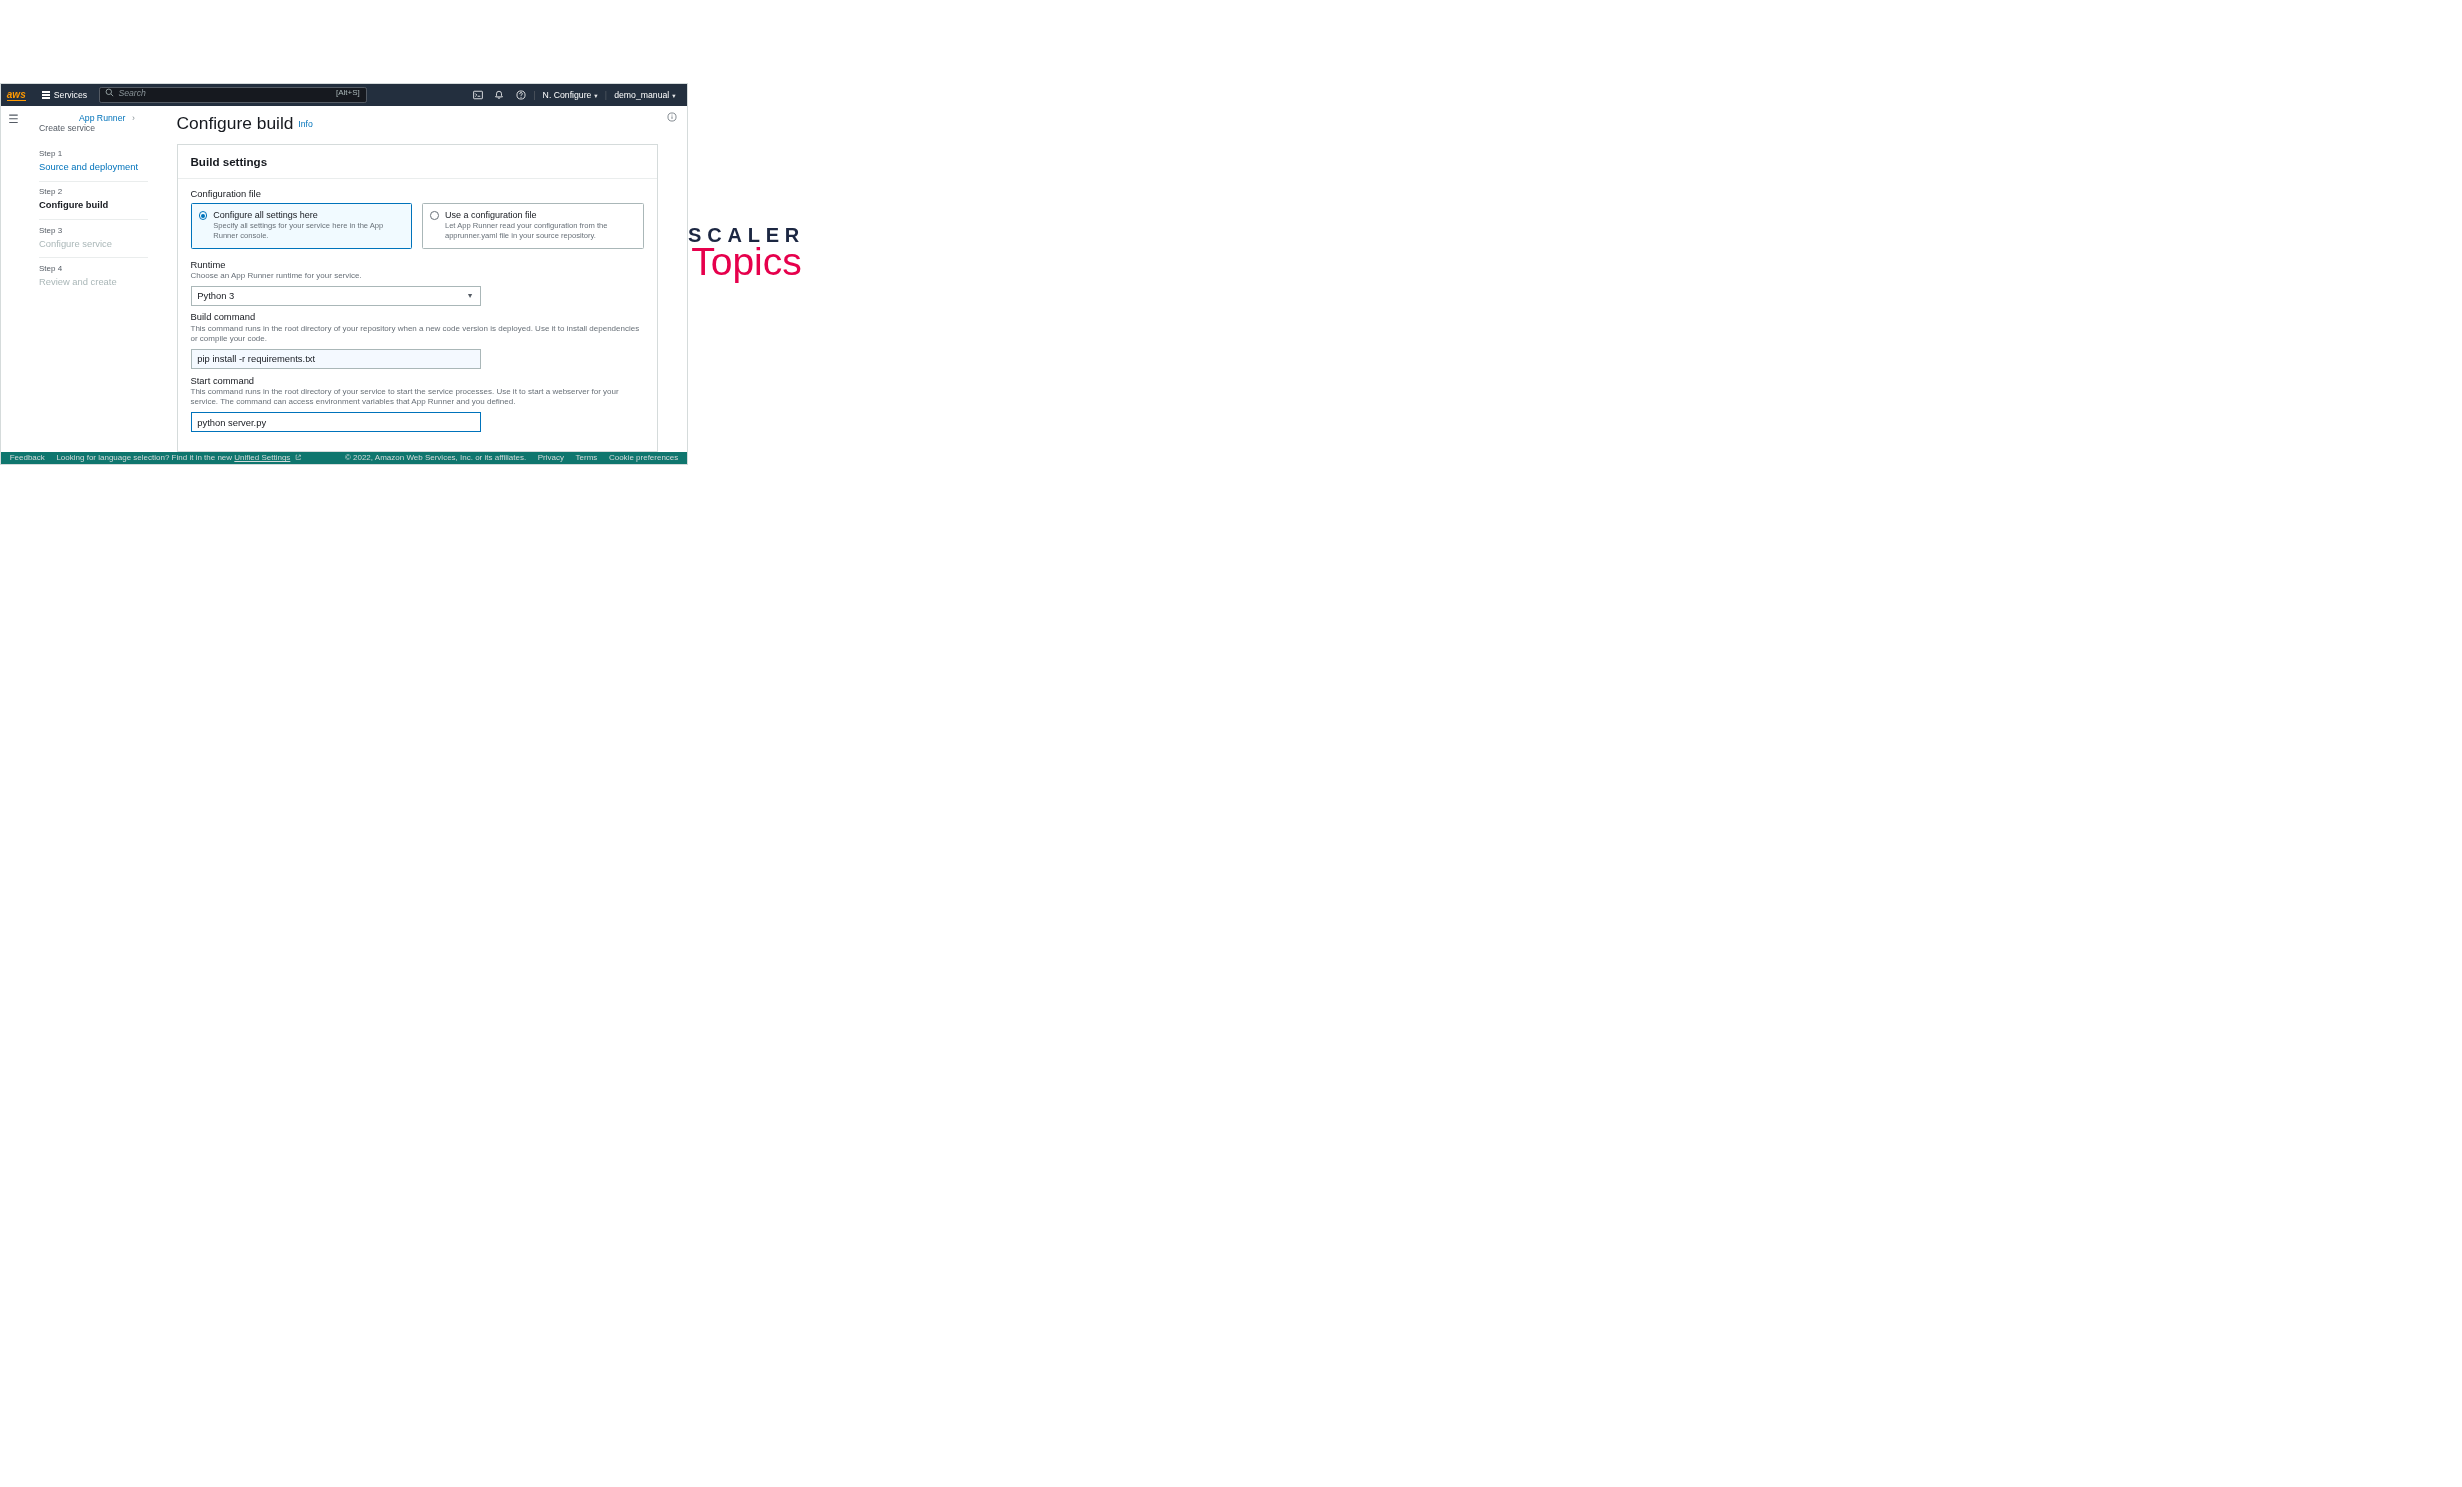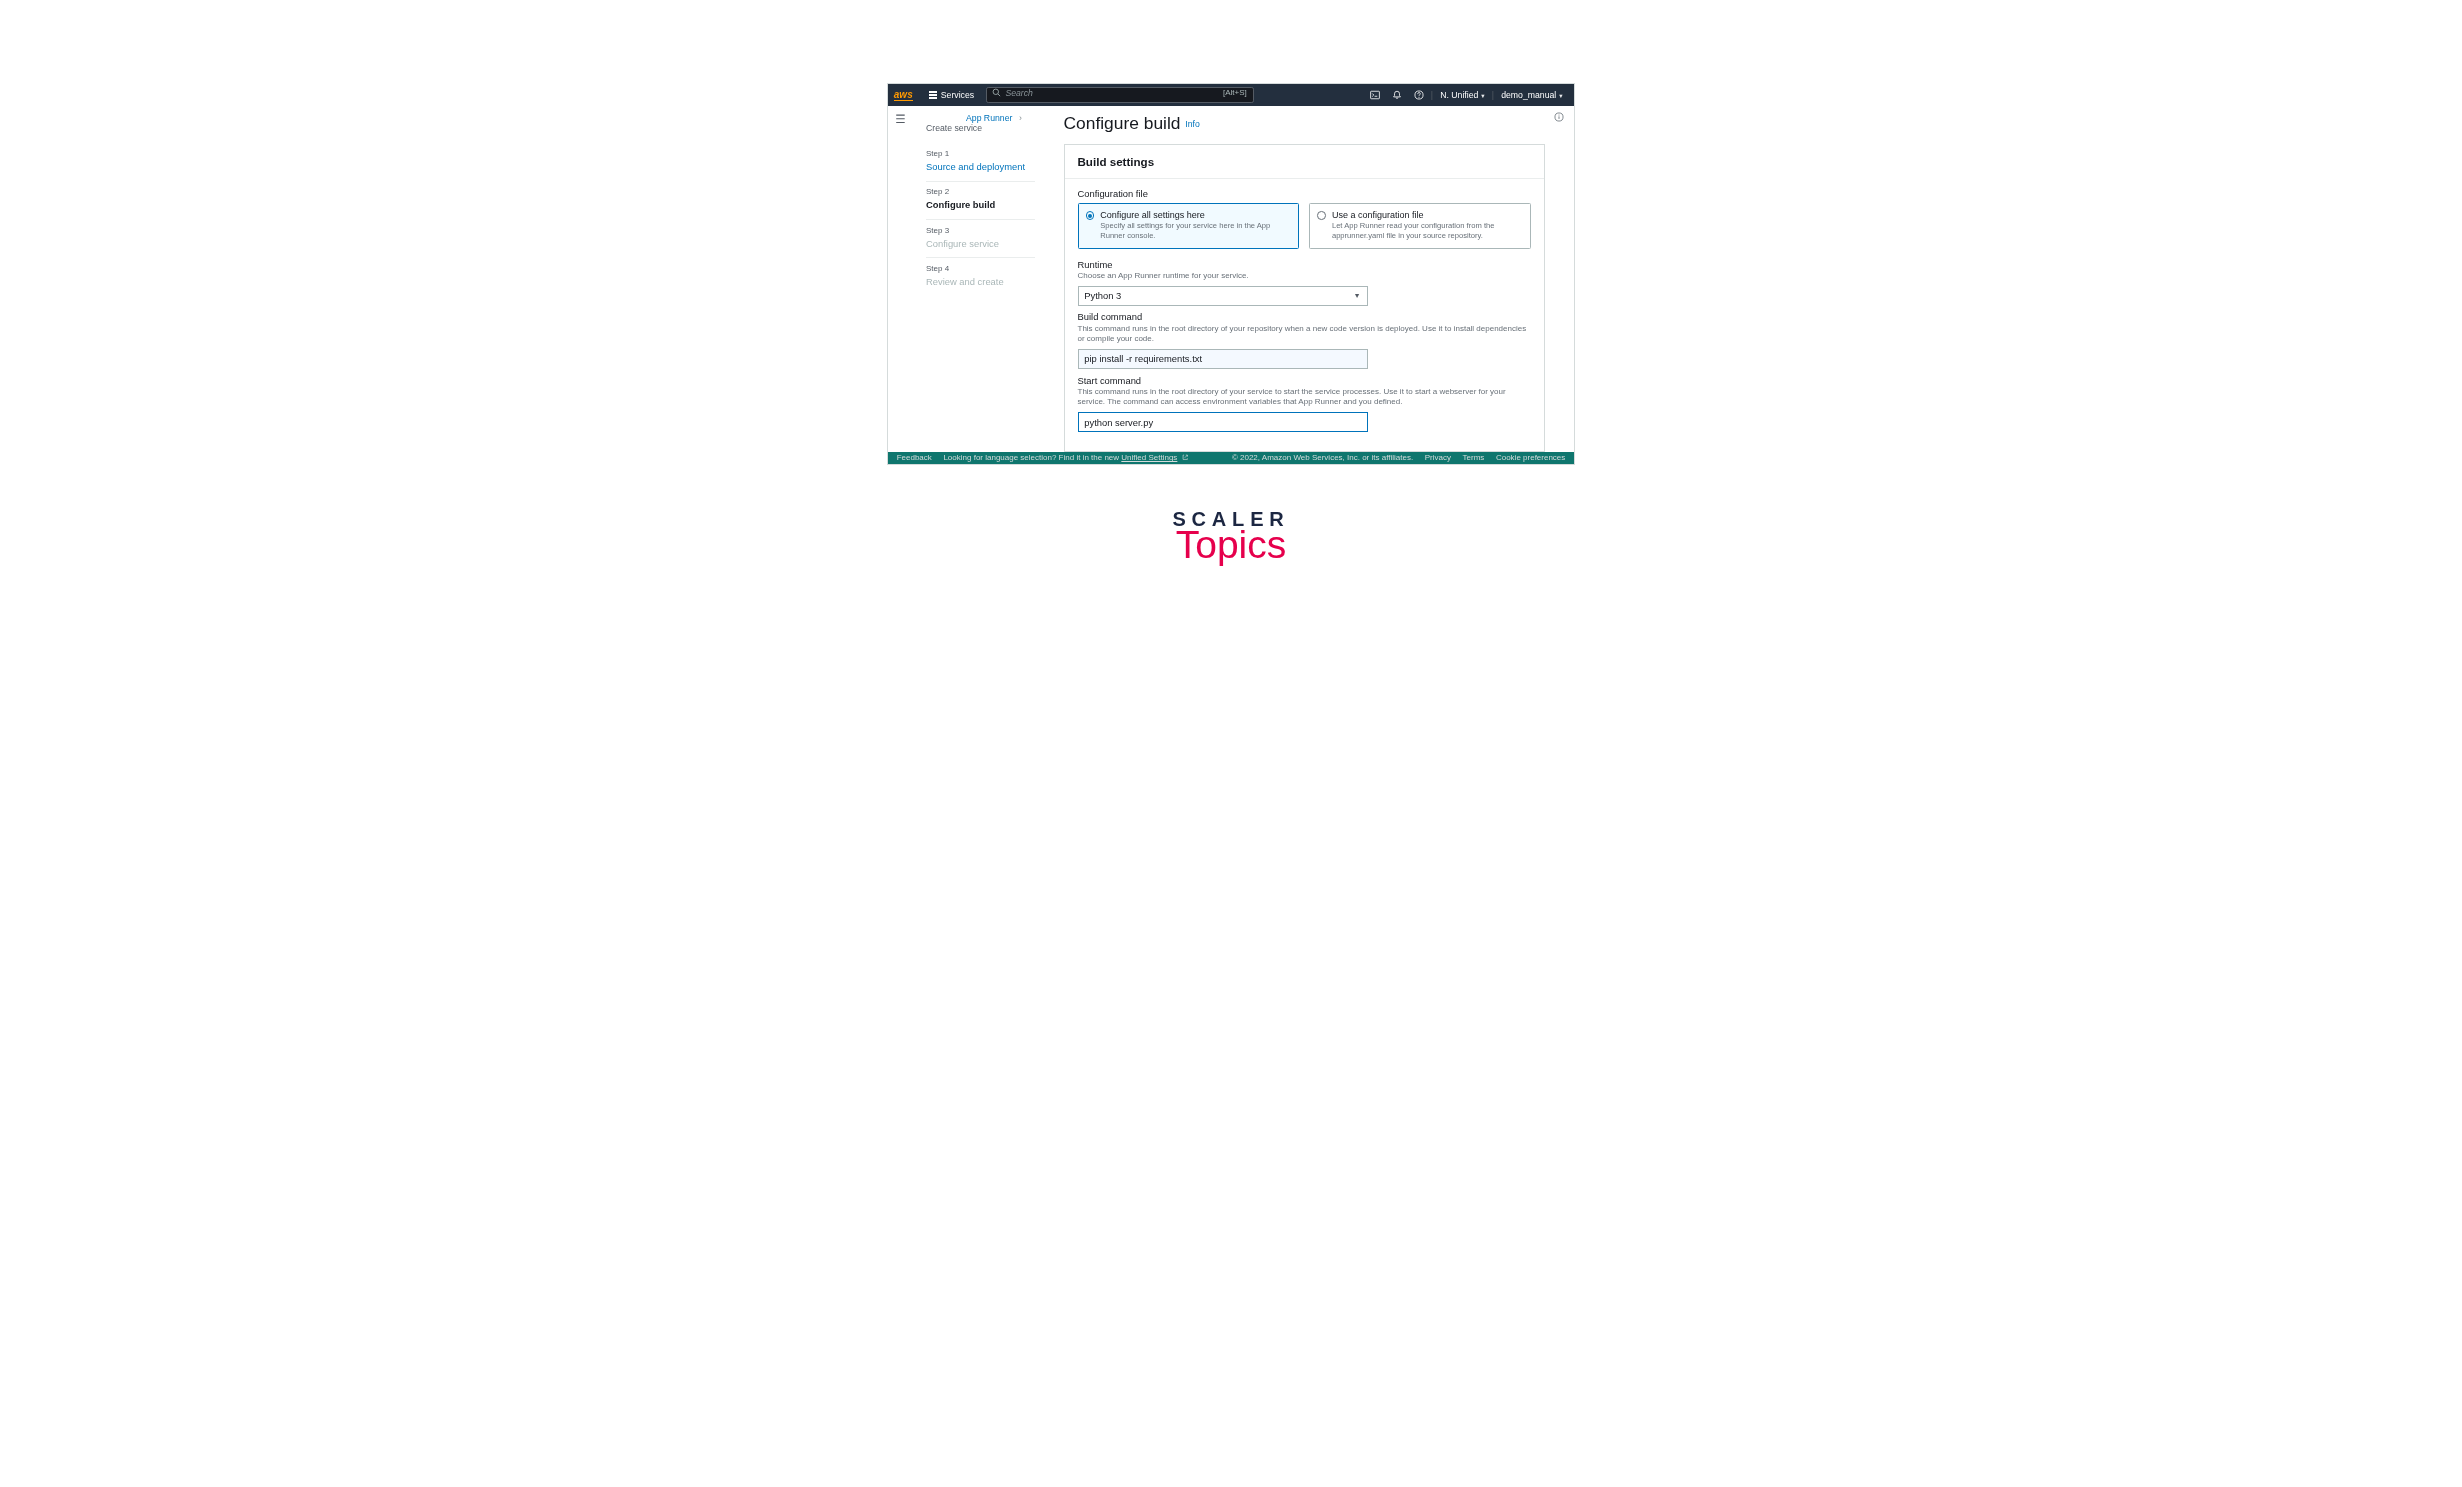--- a/index.html
+++ b/index.html
@@ -1,17 +1,17 @@
 <!DOCTYPE html>
 <html style="font-size:11.6px"><head>
 <meta charset="utf-8">
 <style>
   * { box-sizing: border-box; margin: 0; padding: 0; }
   body { font-family: "Amazon Ember", "Helvetica Neue", Arial, sans-serif; background: #fff; font-size: 9.4px; color: #16191f; }
-  .page { width: 100%; display: flex; flex-direction: column; align-items: center; }
+  .page { width: 100%; display: flex; align-items: center; }
   .console-frame { width: 688px; margin-top: 83px; border: 0.7px solid #d5dbdb; background: #f2f3f3; position: relative; }
 
   
   .topnav { background: #232f3e; height: 22px; display: flex; align-items: center; padding: 0 5.8px; color: #fff; font-size: 8.7px; }
   .aws-logo { color: #ff9900; font-weight: bold; font-style: italic; font-size: 10px; margin-right: 8.7px; border-bottom: 1.4px solid #ff9900; padding-bottom: 0.7px; display: inline-block; }
   .services-btn { display: flex; align-items: center; gap: 4.3px; cursor: pointer; padding: 0 7.2px; }
   .grid-icon { display: grid; grid-template-columns: repeat(3, 2.2px); grid-auto-rows: 2.2px; gap: 0.7px; }
   .grid-icon span { background: #fff; width: 2.2px; height: 2.2px; }
   .searchbox { flex: 0 0 268px; margin-left: 4.3px; display: flex; align-items: flex-start; background: #16191f; border: 0.7px solid #545b64; border-radius: 2.2px; height: 16px; padding: 0 5.8px; color: #aab7b8; position: relative; }
   .searchbox .mag { margin-right: 4.3px; font-size: 8.7px; }
@@ -127,21 +127,21 @@
             <path d="M8 2a4 4 0 0 0-4 4v3l-1.5 2h11L12 9V6a4 4 0 0 0-4-4zM6.5 12a1.5 1.5 0 0 0 3 0" fill="none" stroke="#fff" stroke-width="1.3"></path>
           </svg>
       </span>
       <span class="ticon">
         <svg width="10" height="10" viewBox="0 0 16 16">
             <circle cx="8" cy="8" r="6.5" fill="none" stroke="#fff" stroke-width="1.3"></circle>
             <path d="M6 6a2 2 0 1 1 3 1.7c-.7.4-1 .8-1 1.6M8 12v.3" stroke="#fff" stroke-width="1.3" fill="none" stroke-linecap="round"></path>
           </svg>
       </span>
       <span class="sep">|</span>
-      <span class="region caret">N. Unified</span>
+      <span class="region caret">N. Configure</span>
       <span class="sep">|</span>
       <span class="user caret">demo_manual</span>
     </div>
 
     <div class="scrollbar-stub">
       <div class="scrollbar-thumb"></div>
     </div>
 
     <div class="console-body">
       <span class="menu-toggle">☰</span>

